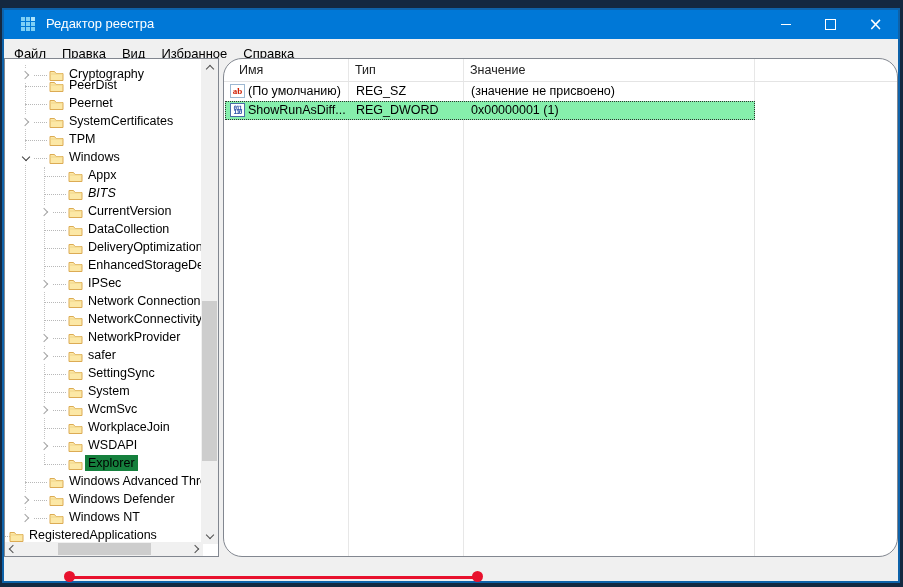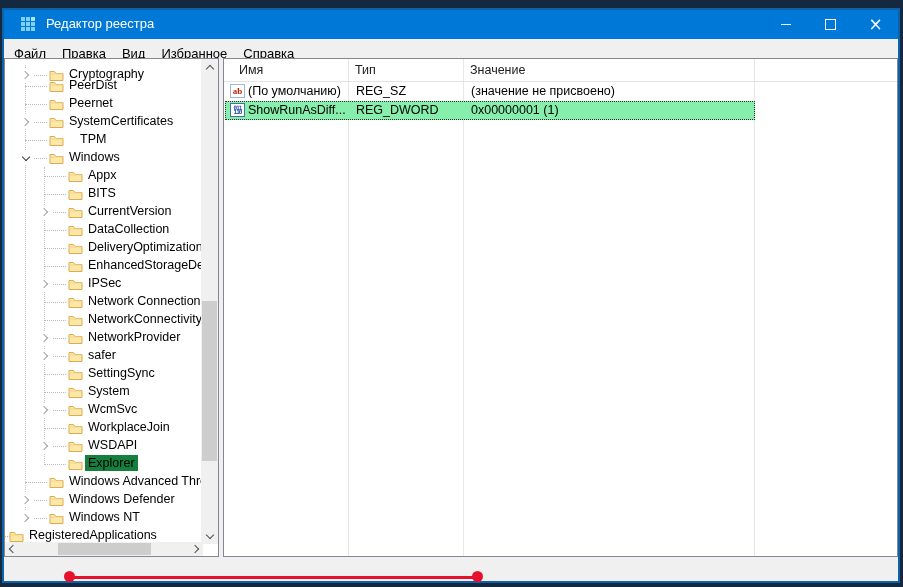--- a/index.html
+++ b/index.html
@@ -22,21 +22,21 @@
   #btn-min{right:90px;} #btn-max{right:45px;} #btn-close{right:0;}
   .glyph-min{width:10px;height:0;border-top:1px solid #fff;}
   .glyph-max{width:9px;height:9px;border:1px solid #fff;}
   .glyph-close{color:#fff;font-size:17px;line-height:17px;font-family:"DejaVu Sans",sans-serif;}
   
   #menubar{position:absolute;left:0;top:29px;width:894px;height:20px;background:#f0f0f0;display:flex;align-items:center;padding-left:2px;box-sizing:border-box;}
   .menu-item{font-size:13px;color:#000;padding:2px 8px;white-space:nowrap;margin-top:9px;}
   
   .panel{position:absolute;top:48px;height:499px;background:#fff;border:1px solid #828790;box-sizing:border-box;overflow:hidden;}
   #treepanel{left:0;width:215px;}
-  #listpanel{left:219px;width:675px;}
+  #listpanel{left:219px;width:675px;border-radius:19px;}
   
   .tree-row{position:absolute;left:0;width:215px;height:18px;}
   .tree-label{position:absolute;top:0;font-size:12.5px;color:#000;white-space:nowrap;padding:1px 3px;}
   .tree-label.sel{background:#15803d;}
   .tree-stub{position:absolute;top:9px;height:0;border-top:1px dotted #b8b8b8;}
   .guide{position:absolute;width:0;border-left:1px dotted #c4c4c4;}
   .chevbox{position:absolute;top:2px;width:14px;height:14px;display:flex;align-items:center;justify-content:center;background:#fff;}
   .chev{width:5px;height:5px;border-top:1.6px solid #a3a3a3;border-right:1.6px solid #a3a3a3;}
   .chev.collapsed{transform:rotate(45deg);margin-left:-2px;}
   .chev.expanded{transform:rotate(135deg);border-color:#3c3c3c;margin-top:-2px;}
@@ -159,42 +159,42 @@
               <path d="M1.5 5 L13.5 5" stroke="#f0d58a" stroke-width="1"></path>
             </svg></span>
           <span class="tree-label" style="left: 61px;">SystemCertificates</span>
         </div>
         <div class="tree-row" style="top: 72px;">
           <span class="tree-stub" style="left: 20px; width: 22px;"></span>
           <span class="foldwrap" style="left: 44px;"><svg width="15" height="13" viewBox="0 0 15 13">
               <path d="M1 2.5 L5.5 2.5 L7 4.5 L14 4.5 L14 11.5 L1 11.5 Z" fill="#fce8a6" stroke="#dcab54" stroke-width="1"></path>
               <path d="M1.5 5 L13.5 5" stroke="#f0d58a" stroke-width="1"></path>
             </svg></span>
-          <span class="tree-label" style="left: 72px;">TPM</span>
+          <span class="tree-label" style="left: 61px;">TPM</span>
         </div>
         <div class="tree-row" style="top: 90px;">
           <span class="tree-stub" style="left: 20px; width: 22px;"></span>
           <span class="chevbox" style="left: 14px;">
             <span class="chev expanded"></span>
           </span>
           <span class="foldwrap" style="left: 44px;"><svg width="15" height="13" viewBox="0 0 15 13">
               <path d="M1 2.5 L5.5 2.5 L7 4.5 L14 4.5 L14 11.5 L1 11.5 Z" fill="#fce8a6" stroke="#dcab54" stroke-width="1"></path>
               <path d="M1.5 5 L13.5 5" stroke="#f0d58a" stroke-width="1"></path>
             </svg></span>
           <span class="tree-label" style="left: 61px;">Windows</span>
         </div>
         <div class="tree-row" style="top: 108px;">
           <span class="tree-stub" style="left: 39px; width: 22px;"></span>
           <span class="foldwrap" style="left: 63px;"><svg width="15" height="13" viewBox="0 0 15 13">
               <path d="M1 2.5 L5.5 2.5 L7 4.5 L14 4.5 L14 11.5 L1 11.5 Z" fill="#fce8a6" stroke="#dcab54" stroke-width="1"></path>
               <path d="M1.5 5 L13.5 5" stroke="#f0d58a" stroke-width="1"></path>
             </svg></span>
           <span class="tree-label" style="left: 80px;">Appx</span>
         </div>
-        <div class="tree-row" style="top: 126px;">
+        <div class="tree-row" style="top: 126px; font-style: italic;">
           <span class="tree-stub" style="left: 39px; width: 22px;"></span>
           <span class="foldwrap" style="left: 63px;"><svg width="15" height="13" viewBox="0 0 15 13">
               <path d="M1 2.5 L5.5 2.5 L7 4.5 L14 4.5 L14 11.5 L1 11.5 Z" fill="#fce8a6" stroke="#dcab54" stroke-width="1"></path>
               <path d="M1.5 5 L13.5 5" stroke="#f0d58a" stroke-width="1"></path>
             </svg></span>
           <span class="tree-label" style="left: 80px;">BITS</span>
         </div>
         <div class="tree-row" style="top: 144px;">
           <span class="tree-stub" style="left: 39px; width: 22px;"></span>
           <span class="chevbox" style="left: 33px;">

